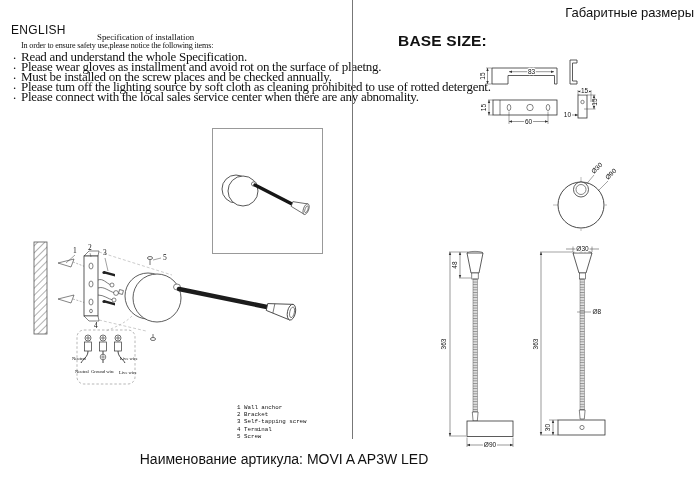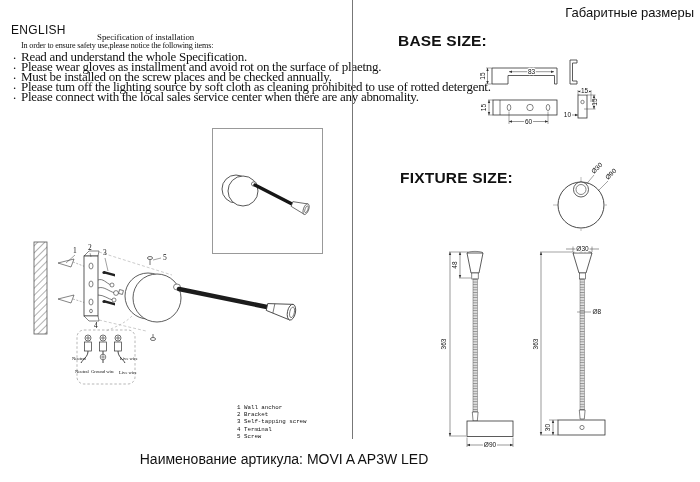--- a/index.html
+++ b/index.html
@@ -225,21 +225,20 @@
       <line class="ext" x1="109" y1="45" x2="117.5" y2="45"></line>
       <line class="ext" x1="106" y1="59" x2="117.5" y2="59"></line>
       <line class="dl" x1="116" y1="45" x2="116" y2="59" marker-start="url(#bar)" marker-end="url(#bar)"></line>
       <line class="dl" x1="94" y1="65" x2="100" y2="65" marker-end="url(#bar)"></line>
     </g>
     <text class="dim halo" x="106.5" y="43.4" text-anchor="middle">15</text>
     <text class="dim" x="118.8" y="52" text-anchor="middle" transform="rotate(-90 118.8 52)">15</text>
     <text class="dim" x="93" y="67.4" text-anchor="end">10</text>
   </svg>
 
-  <div class="abs sizehead fixture-head">FIXTURE SIZE:</div>
 
   <svg class="abs fixture-svg" width="285" height="295" viewBox="0 0 285 295">
     <defs>
       <marker id="far" viewBox="0 0 8 8" refX="7" refY="4" markerWidth="7" markerHeight="7" orient="auto-start-reverse">
         <path d="M0,1.2 L7,4 L0,6.8 Z" fill="#333"></path>
       </marker>
       <pattern id="neck" width="4.4" height="2.6" patternUnits="userSpaceOnUse">
         <rect width="4.4" height="2.6" fill="#fff"></rect>
         <line x1="0" y1="0.6" x2="4.4" y2="0.6" stroke="#555" stroke-width="0.7"></line>
         <line x1="0" y1="1.9" x2="4.4" y2="1.9" stroke="#999" stroke-width="0.4"></line>

